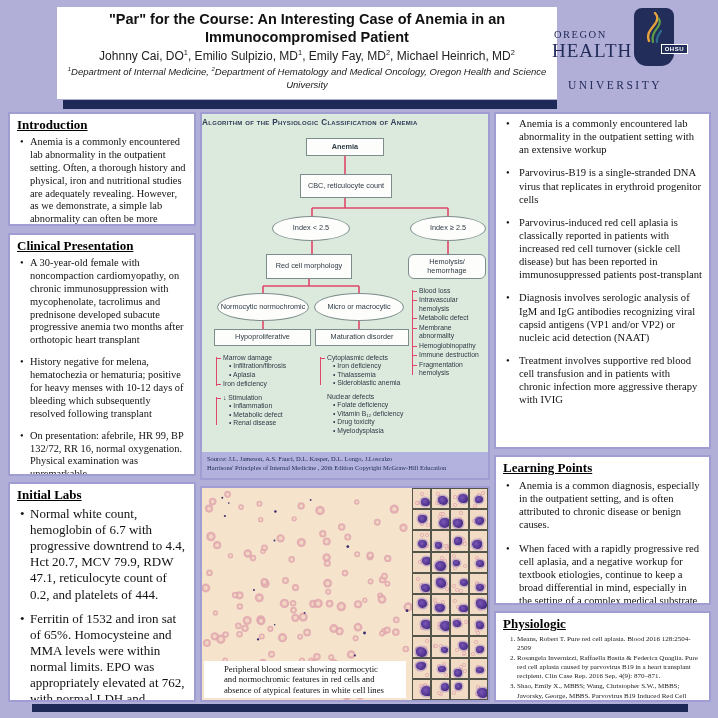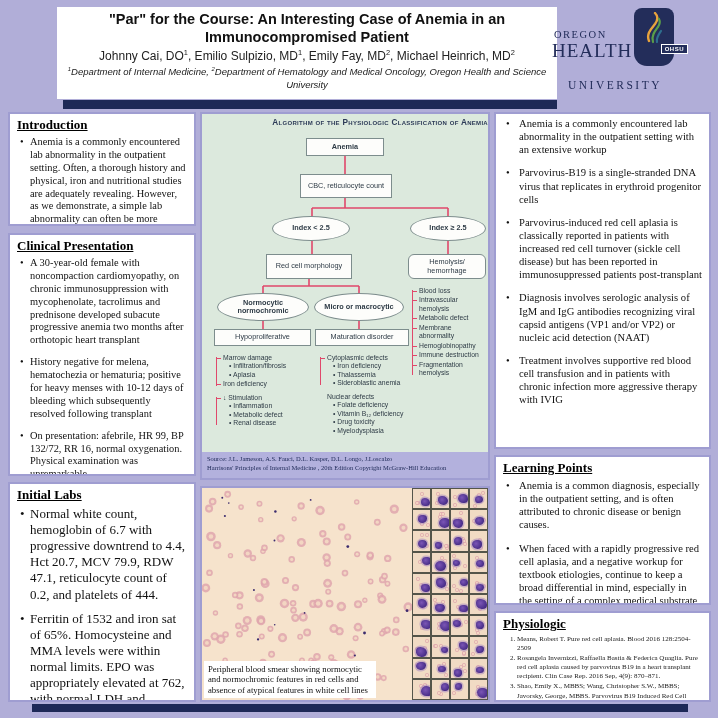--- a/index.html
+++ b/index.html
@@ -44,28 +44,28 @@
   #sec-disc .bullet{font-size:10.6px;margin-bottom:10px;padding-left:16px;}
   #sec-learn{left:494px;top:455px;width:217px;height:150px;}
   #sec-learn .bullet{font-size:10.6px;margin-bottom:10px;padding-left:16px;}
   #sec-refs{left:494px;top:611px;width:217px;height:91px;}
   #refs-list{margin:0;padding:0 0 0 14px;}
   .ref{font-size:7px;line-height:1.3;color:#222;margin-bottom:1px;}
   
   .mid-card{position:absolute;left:200px;top:112px;width:290px;height:368px;border:2px solid #9f9dd1;
             box-sizing:border-box;background:#dce9dd;}
   .fc{position:relative;width:286px;height:338px;}
-  .fc-title{position:absolute;top:4px;left:0;right:0;text-align:right;
+  .fc-title{position:absolute;top:4px;left:0;right:0;text-align:left;
             font:bold 8.2px "Liberation Sans",sans-serif;font-variant:small-caps;
             letter-spacing:.3px;color:#2c3a57;}
   .fc-lines{position:absolute;left:0;top:0;}
   .fc-box,.fc-ell{position:absolute;background:#fdfdfb;border:1px solid #7d8d8d;color:#2e3b46;
           font:7.3px/1.15 "Liberation Sans",sans-serif;display:flex;align-items:center;
           justify-content:center;text-align:center;box-sizing:border-box;padding:1px 2px;}
-  .fc-ell{border-radius:50%;font-weight:bold;}
+  .fc-ell{border-radius:50%;}
   #fc-anemia{left:104px;top:24px;width:78px;height:18px;font-weight:bold;}
   #fc-cbc{left:98px;top:60px;width:92px;height:24px;}
   #fc-lt{left:70px;top:102px;width:78px;height:25px;}
   #fc-ge{left:208px;top:102px;width:76px;height:25px;}
   #fc-rcm{left:64px;top:140px;width:86px;height:25px;}
   #fc-hem{left:206px;top:140px;width:78px;height:25px;border-radius:6px;}
   #fc-normo{left:15px;top:179px;width:92px;height:28px;}
   #fc-micro{left:112px;top:179px;width:90px;height:28px;}
   #fc-hypo{left:12px;top:215px;width:97px;height:17px;}
   #fc-mat{left:113px;top:215px;width:94px;height:17px;}
@@ -87,22 +87,22 @@
   .smear-card{position:absolute;left:200px;top:486px;width:290px;height:216px;
               border:2px solid #9f9dd1;box-sizing:border-box;background:#f6e3cc;overflow:hidden;}
   #smear-svg{position:absolute;left:0;top:0;}
   .wbc-grid{position:absolute;left:210px;top:0;width:76px;height:212px;display:grid;
             grid-template-columns:repeat(4,1fr);grid-template-rows:repeat(10,1fr);}
   .wbc-cell{position:relative;border:1px solid #54554a;background:#f1dbc4;overflow:hidden;}
   .mini-rbc{position:absolute;width:4px;height:4px;border-radius:50%;opacity:.85;
             background:radial-gradient(circle,#f3d6c2 28%,#dfa6ad 34%);}
   .wbc-blob{position:absolute;background:radial-gradient(circle at 40% 40%,#7a55b5,#472c87 72%);
             box-shadow:0 0 0 1.5px rgba(150,120,190,.45);}
-  .smear-caption{position:absolute;left:2px;bottom:2px;width:172px;background:#fff;
-                 font:8.7px/1.2 "Liberation Serif",serif;color:#111;padding:3px 4px;
+  .smear-caption{position:absolute;left:2px;bottom:2px;width:202px;background:#fff;
+                 font:8.7px/1.2 "Liberation Serif",serif;color:#111;padding:3px 20px;
                  box-sizing:border-box;}
 </style>
 </head>
 <body>
 
 <div class="poster">
 
   <div class="header-card">
     <div class="title">"Par" for the Course: An Interesting Case of Anemia in an Immunocompromised Patient</div>
     <div class="authors" id="authors"><span>Johnny Cai, DO</span><sup>1</sup><span>, Emilio Sulpizio, MD</span><sup>1</sup><span>, Emily Fay, MD</span><sup>2</sup><span>, Michael Heinrich, MD</span><sup>2</sup></div>

